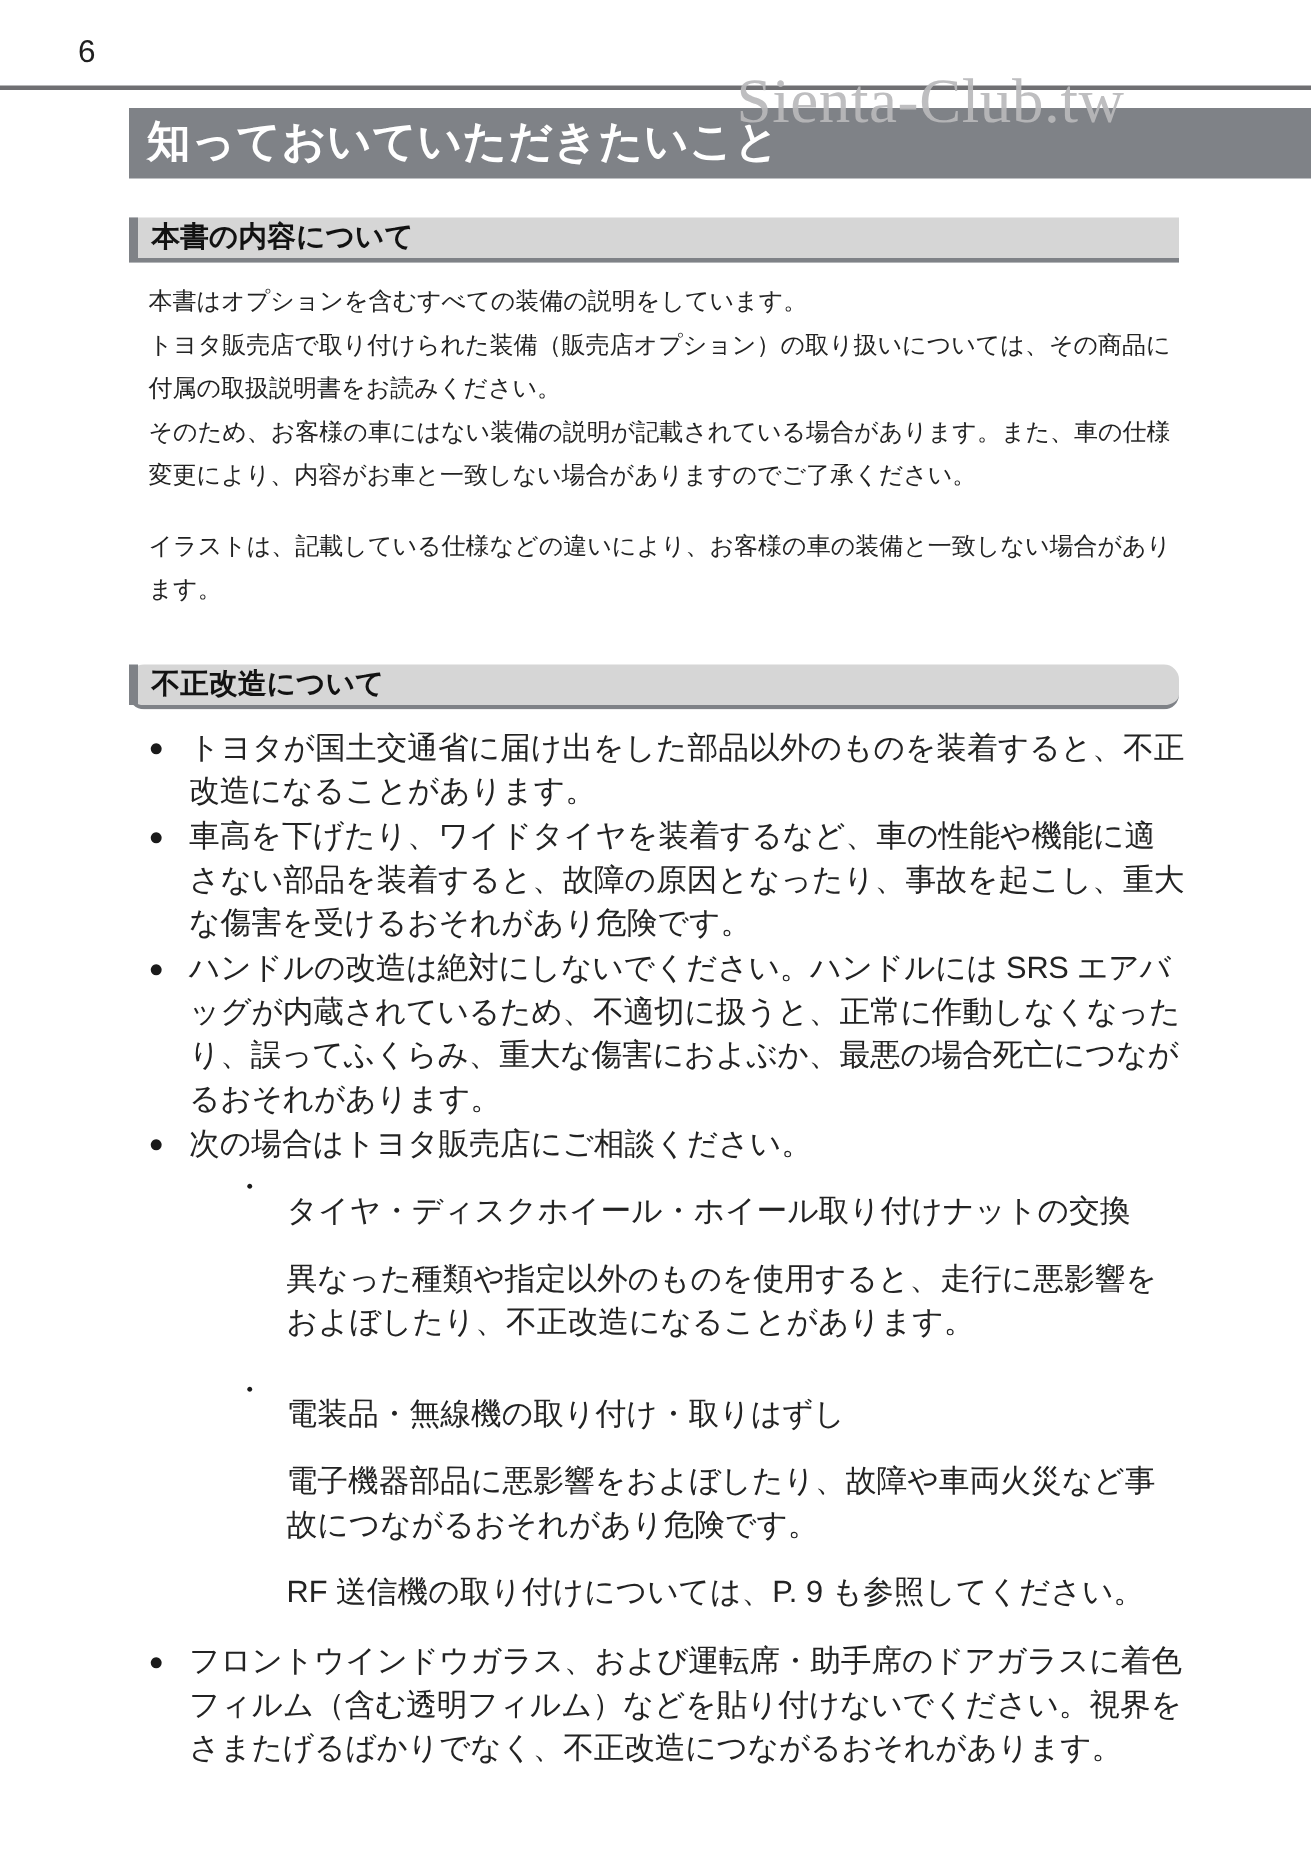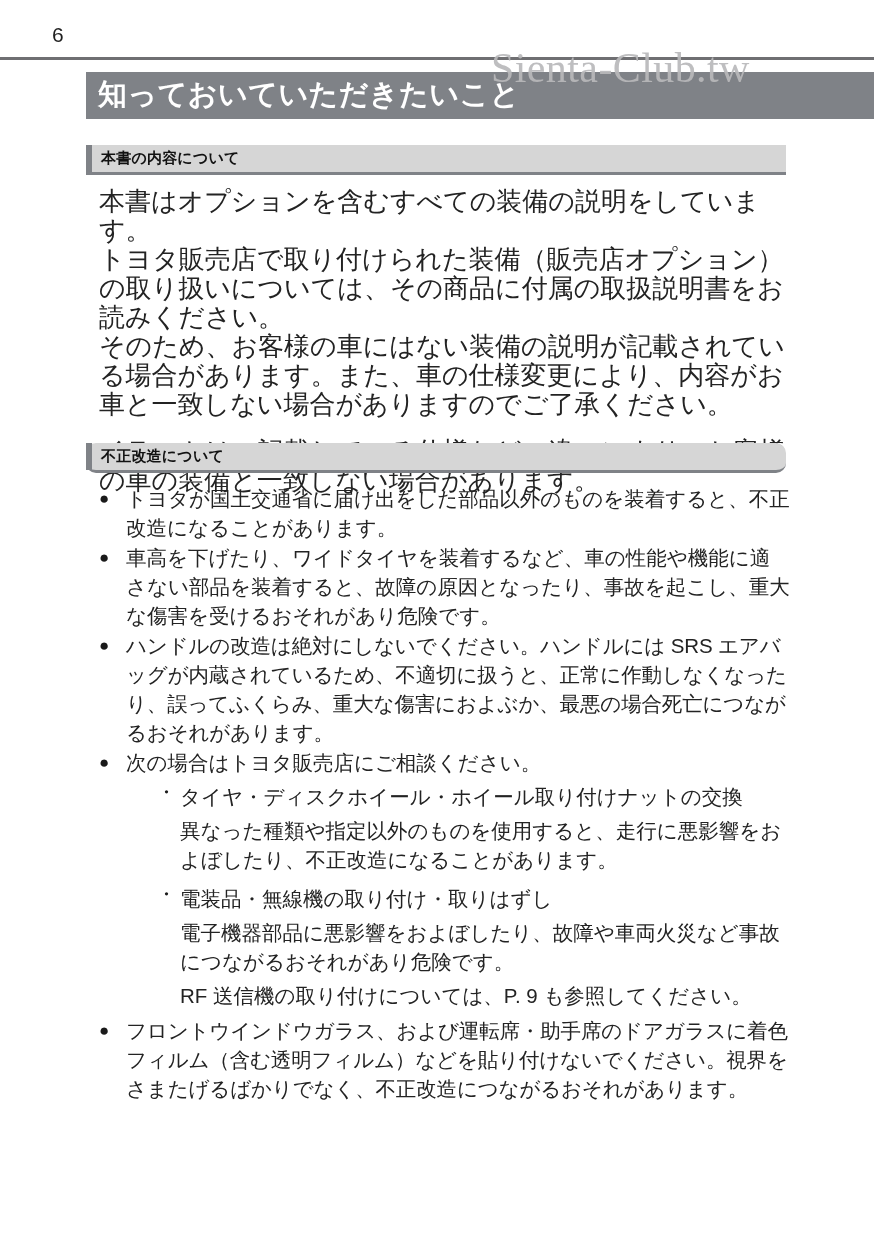--- a/index.html
+++ b/index.html
@@ -96,33 +96,33 @@
     top: 0;
     bottom: 0;
     width: 6px;
     background: #7f8287;
   }
   .section-bar .section-text {
     position: absolute;
     left: 15px;
     top: 50%;
     transform: translateY(-55%);
-    font-size: 15px;
+    font-size: 19px;
     font-weight: bold;
     color: #121212;
     white-space: nowrap;
     letter-spacing: 0.2px;
   }
 
   
   .body-block {
     position: absolute;
     left: 99px;
     width: 690px;
-    font-size: 26px;
+    font-size: 16px;
     line-height: 29px;
     color: #232323;
     text-align: left;
   }
   .body-block p {
     margin: 0;
   }
   .body-block p + p {
     margin-top: 0;
   }
@@ -171,21 +171,21 @@
     flex: 0 0 auto;
     width: 19px;
     line-height: 29px;
     color: #1a1a1a;
   }
   .sub-body {
     flex: 1 1 auto;
     min-width: 0;
   }
   .sub-body p {
-    margin: 5px;
+    margin: 16px;
   }
   .tight {
     letter-spacing: -0.15px;
   }
 </style>
 </head>
 <body>
 
 <div class="page">
 

